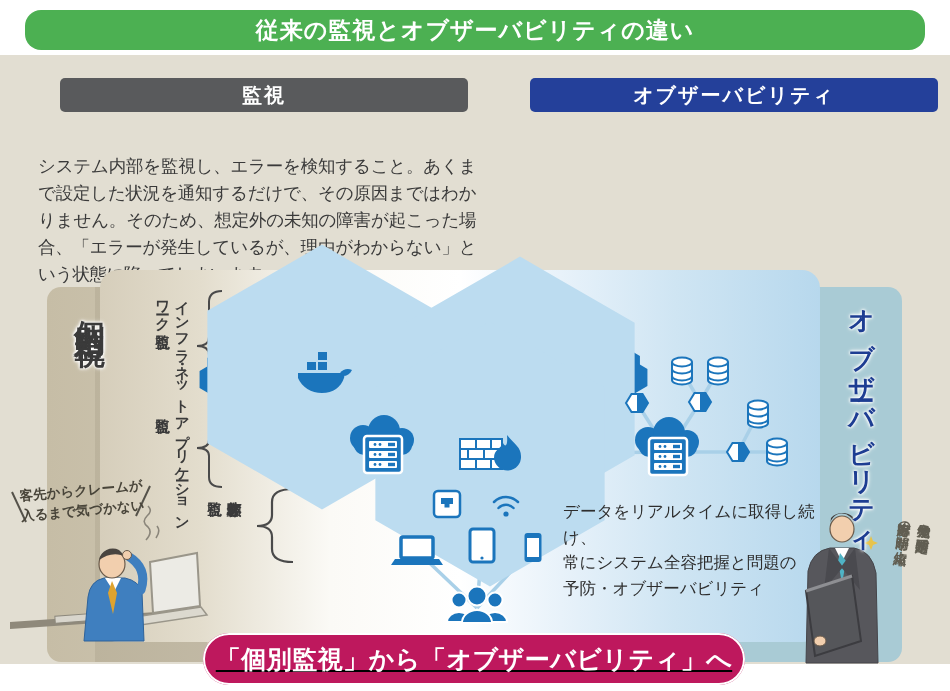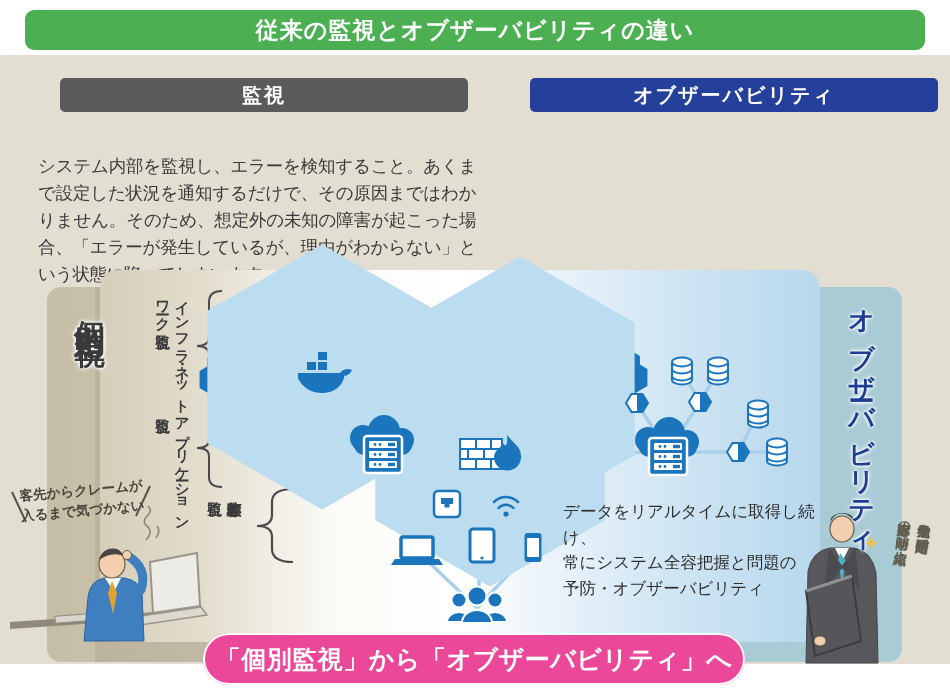--- a/index.html
+++ b/index.html
@@ -1,20 +1,20 @@
 <!DOCTYPE html>
 <html><head>
 <meta charset="utf-8">
 <style>
   html,body{margin:0;padding:0;}
   body{font-family:"Liberation Sans","DejaVu Sans",sans-serif;background:#fff;}
   .canvas{position:relative;width:950px;height:691px;background:#fff;overflow:hidden;}
   .abs{position:absolute;}
   .bg-beige{left:0;top:55px;width:950px;height:609px;background:#e2ded2;}
-  .title-bar{left:25px;top:10px;width:900px;height:40px;border-radius:9px;background:#4cb052;
+  .title-bar{left:25px;top:10px;width:900px;height:40px;border-radius:16px;background:#4cb052;
     display:flex;align-items:center;justify-content:center;}
   .title-bar span{color:#fff;font-size:23px;font-weight:700;letter-spacing:1px;}
   .subhdr{top:78px;width:408px;height:34px;display:flex;align-items:center;justify-content:center;}
   .subhdr span{color:#fff;font-size:20px;font-weight:700;letter-spacing:2px;}
   .subhdr.gray{left:60px;background:#595a5c;border-radius:5px;}
   .subhdr.blue{left:530px;background:#24409a;border-radius:5px;}
   .para{top:121px;width:438px;font-size:17.5px;line-height:1.54;color:#3a3a3a;font-weight:500;
     letter-spacing:-0.6px;text-align:justify;margin-top:32px;}
   .para.left{left:38px;}
   .para.right{left:503px;}
@@ -34,22 +34,22 @@
   .mon-label span{display:block;}
   .mon-1{left:152px;top:290px;height:124px;}
   .mon-2{left:152px;top:407px;height:124px;}
   .mon-3{left:204px;top:490px;height:78px;}
   .callout-left{left:14px;top:481px;width:136px;font-size:13.5px;font-weight:600;color:#49453a;
     line-height:1.5;text-align:center;transform:rotate(-5deg);}
   .callout-right{left:886px;top:513px;height:152px;font-size:13px;font-weight:600;color:#615e52;
     line-height:1.55;transform:rotate(7deg);}
   .callout-right span{display:block;}
   .center-note{left:563px;top:499px;width:280px;font-size:16.5px;font-weight:400;color:#2e2e2e;line-height:1.55;}
-  .footer-banner{left:203px;top:633px;width:542px;height:52px;border-radius:26px;background:#ec4899;
-    display:flex;align-items:center;justify-content:center;box-shadow:0 0 0 2px #fff inset;}
+  .footer-banner{left:203px;top:633px;width:542px;height:52px;border-radius:26px;background:#be185d;
+    display:flex;align-items:center;justify-content:center;box-shadow:0 0 0 2px #fff inset;text-decoration:underline;}
   .footer-banner span{color:#fff;font-size:25px;font-weight:700;letter-spacing:0.5px;}
 </style>
 </head>
 <body>
 
 <div class="canvas">
 
   <div class="abs bg-beige"></div>
 
   <div class="abs title-bar">

